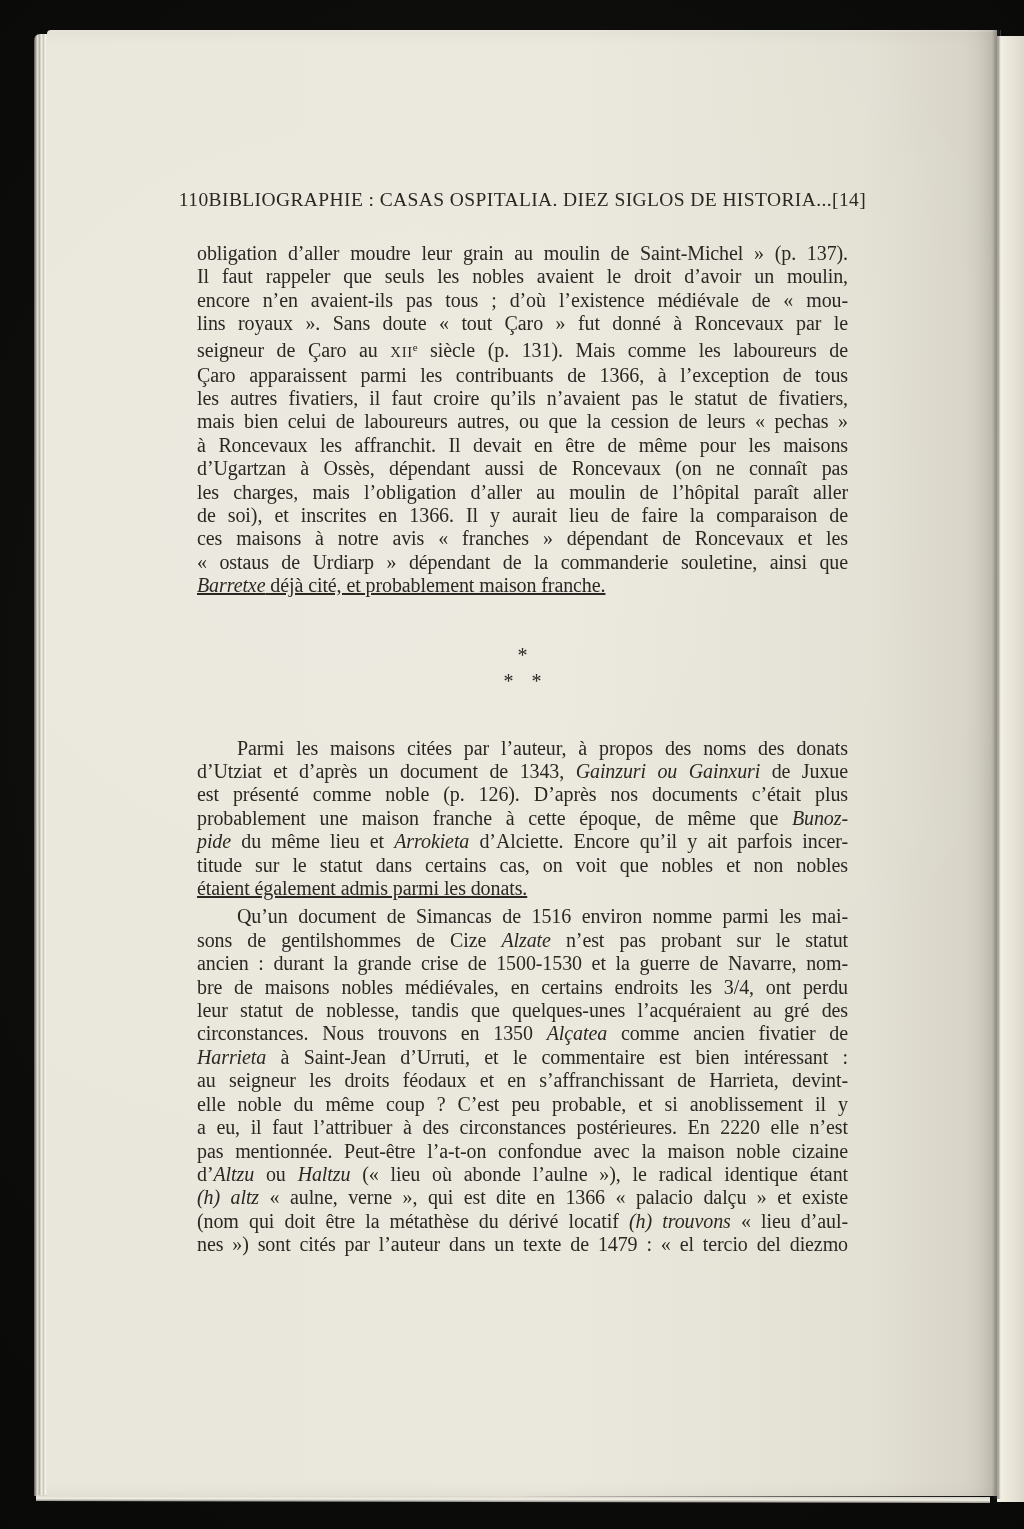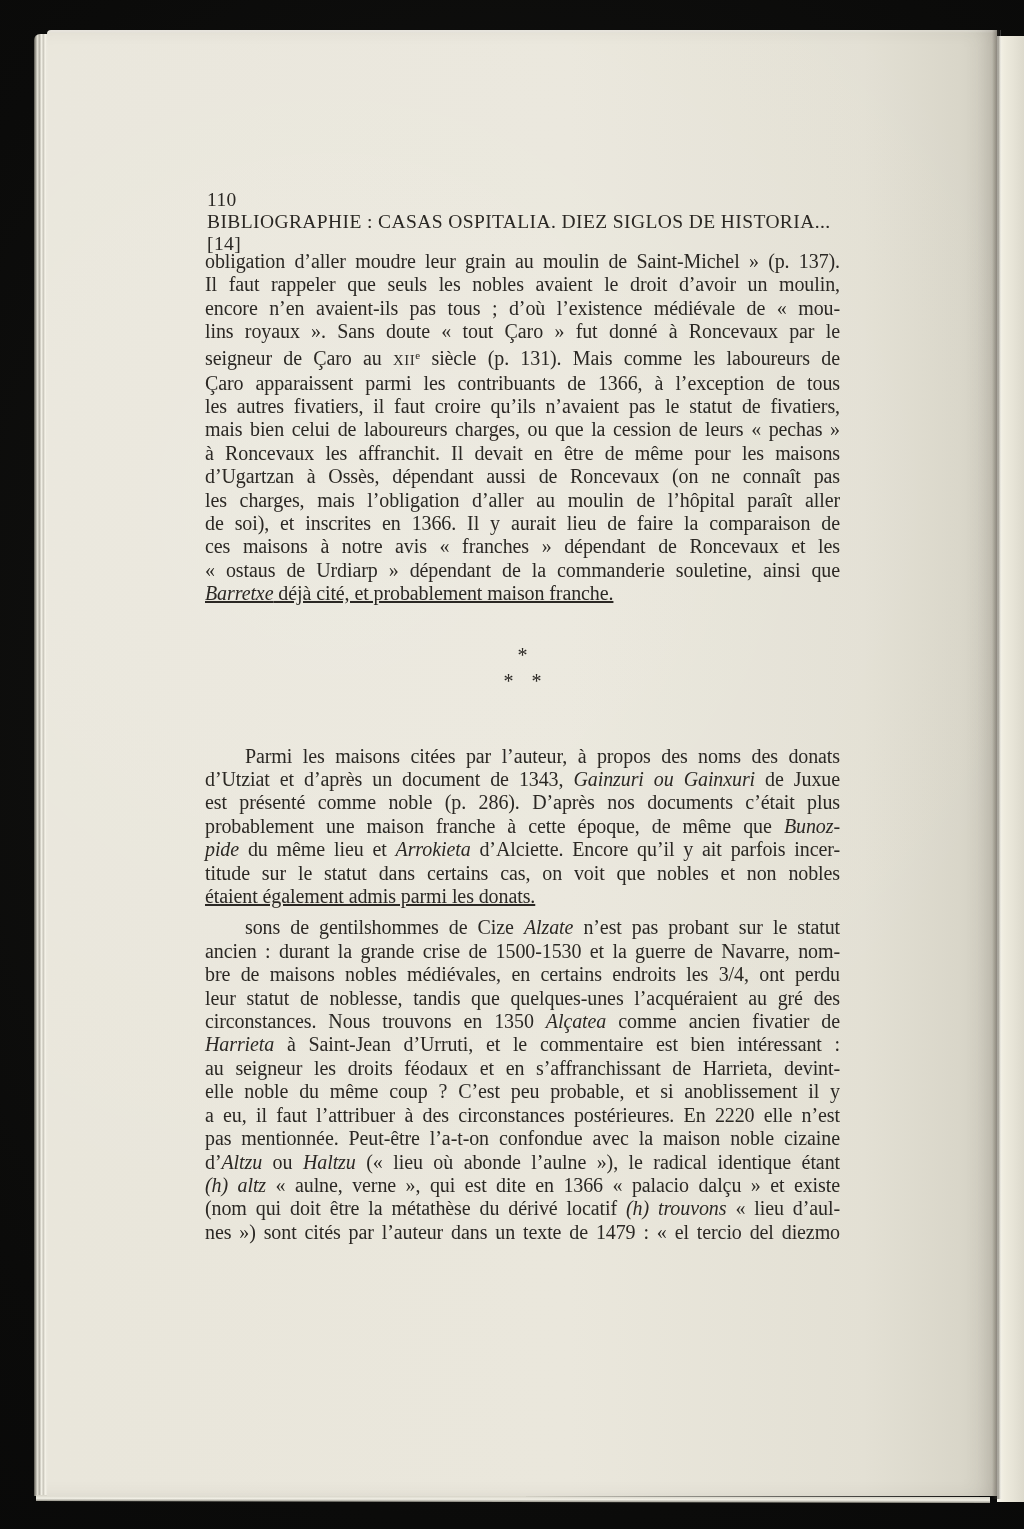--- a/index.html
+++ b/index.html
@@ -34,26 +34,26 @@
   .crease{
     position:absolute;right:23px;top:0;bottom:-3px;width:9px;z-index:3;
     background:linear-gradient(90deg,rgba(0,0,0,0) 0%,rgba(74,68,59,0.30) 45%,rgba(52,48,41,0.46) 68%,rgba(36,33,28,0.18) 84%,rgba(255,255,255,0.28) 100%);
   }
   
   .page-next{
     position:absolute;right:0;top:6px;bottom:-6px;width:27px;z-index:2;
     background:linear-gradient(90deg,#f7f5ec 0%,#eeebde 28%,#e6e3d6 62%,#dcd9cc 100%);
   }
   .header{
-    position:absolute;top:159px;left:160px;width:651px;
+    position:absolute;top:159px;left:150px;width:651px;
     display:flex;justify-content:center;align-items:baseline;
-    font-size:19.5px;color:#2b2824;letter-spacing:0.4px;white-space:nowrap;flex-direction:column;
+    font-size:19.5px;color:#2b2824;letter-spacing:0.4px;white-space:nowrap;
   }
   .paras{position:absolute;top:212px;left:150px;width:651px;color:#2b2824;}
-  .para{margin:8px;}
+  .para{margin:0;}
   .para:nth-child(2){margin-top:139px;}
   .para:nth-child(3){margin-top:5px;}
   .para:nth-child(2) .line:first-child,
   .para:nth-child(3) .line:first-child{padding-left:40px;}
   .line{
     font-size:20px;line-height:23.4px;letter-spacing:-0.1px;
     text-align:justify;text-align-last:justify;box-sizing:border-box;
   }
   .line.endline{text-align-last:left;text-decoration:underline;}
   .it{font-style:italic;}
@@ -80,39 +80,40 @@
       </div>
       <div class="paras">
           <div class="para">
             <div class="line"><span>obligation d’aller moudre leur grain au moulin de Saint-Michel » (p. 137).</span></div>
             <div class="line"><span>Il faut rappeler que seuls les nobles avaient le droit d’avoir un moulin,</span></div>
             <div class="line"><span>encore n’en avaient-ils pas tous ; d’où l’existence médiévale de « mou-</span></div>
             <div class="line"><span>lins royaux ». Sans doute « tout Çaro » fut donné à Roncevaux par le</span></div>
             <div class="line"><span>seigneur de Çaro au </span><span class="sc">XII</span><span class="sup">e</span><span> siècle (p. 131). Mais comme les laboureurs de</span></div>
             <div class="line"><span>Çaro apparaissent parmi les contribuants de 1366, à l’exception de tous</span></div>
             <div class="line"><span>les autres fivatiers, il faut croire qu’ils n’avaient pas le statut de fivatiers,</span></div>
-            <div class="line"><span>mais bien celui de laboureurs charges, ou que la cession de leurs « pechas »</span></div>
+            <div class="line"><span>mais bien celui de laboureurs autres, ou que la cession de leurs « pechas »</span></div>
             <div class="line"><span>à Roncevaux les affranchit. Il devait en être de même pour les maisons</span></div>
             <div class="line"><span>d’Ugartzan à Ossès, dépendant aussi de Roncevaux (on ne connaît pas</span></div>
             <div class="line"><span>les charges, mais l’obligation d’aller au moulin de l’hôpital paraît aller</span></div>
             <div class="line"><span>de soi), et inscrites en 1366. Il y aurait lieu de faire la comparaison de</span></div>
             <div class="line"><span>ces maisons à notre avis « franches » dépendant de Roncevaux et les</span></div>
             <div class="line"><span>« ostaus de Urdiarp » dépendant de la commanderie souletine, ainsi que</span></div>
             <div class="line endline"><span class="it">Barretxe</span><span> déjà cité, et probablement maison franche.</span></div>
           </div>
           <div class="para">
             <div class="line"><span>Parmi les maisons citées par l’auteur, à propos des noms des donats</span></div>
             <div class="line"><span>d’Utziat et d’après un document de 1343, </span><span class="it">Gainzuri ou Gainxuri</span><span> de Juxue</span></div>
-            <div class="line"><span>est présenté comme noble (p. 286). D’après nos documents c’était plus</span></div>
+            <div class="line"><span>est présenté comme noble (p. 126). D’après nos documents c’était plus</span></div>
             <div class="line"><span>probablement une maison franche à cette époque, de même que </span><span class="it">Bunoz-</span></div>
             <div class="line"><span class="it">pide</span><span> du même lieu et </span><span class="it">Arrokieta</span><span> d’Alciette. Encore qu’il y ait parfois incer-</span></div>
             <div class="line"><span>titude sur le statut dans certains cas, on voit que nobles et non nobles</span></div>
             <div class="line endline"><span>étaient également admis parmi les donats.</span></div>
           </div>
           <div class="para">
+            <div class="line"><span>Qu’un document de Simancas de 1516 environ nomme parmi les mai-</span></div>
             <div class="line"><span>sons de gentilshommes de Cize </span><span class="it">Alzate</span><span> n’est pas probant sur le statut</span></div>
             <div class="line"><span>ancien : durant la grande crise de 1500-1530 et la guerre de Navarre, nom-</span></div>
             <div class="line"><span>bre de maisons nobles médiévales, en certains endroits les 3/4, ont perdu</span></div>
             <div class="line"><span>leur statut de noblesse, tandis que quelques-unes l’acquéraient au gré des</span></div>
             <div class="line"><span>circonstances. Nous trouvons en 1350 </span><span class="it">Alçatea</span><span> comme ancien fivatier de</span></div>
             <div class="line"><span class="it">Harrieta</span><span> à Saint-Jean d’Urruti, et le commentaire est bien intéressant :</span></div>
             <div class="line"><span>au seigneur les droits féodaux et en s’affranchissant de Harrieta, devint-</span></div>
             <div class="line"><span>elle noble du même coup ? C’est peu probable, et si anoblissement il y</span></div>
             <div class="line"><span>a eu, il faut l’attribuer à des circonstances postérieures. En 2220 elle n’est</span></div>
             <div class="line"><span>pas mentionnée. Peut-être l’a-t-on confondue avec la maison noble cizaine</span></div>

